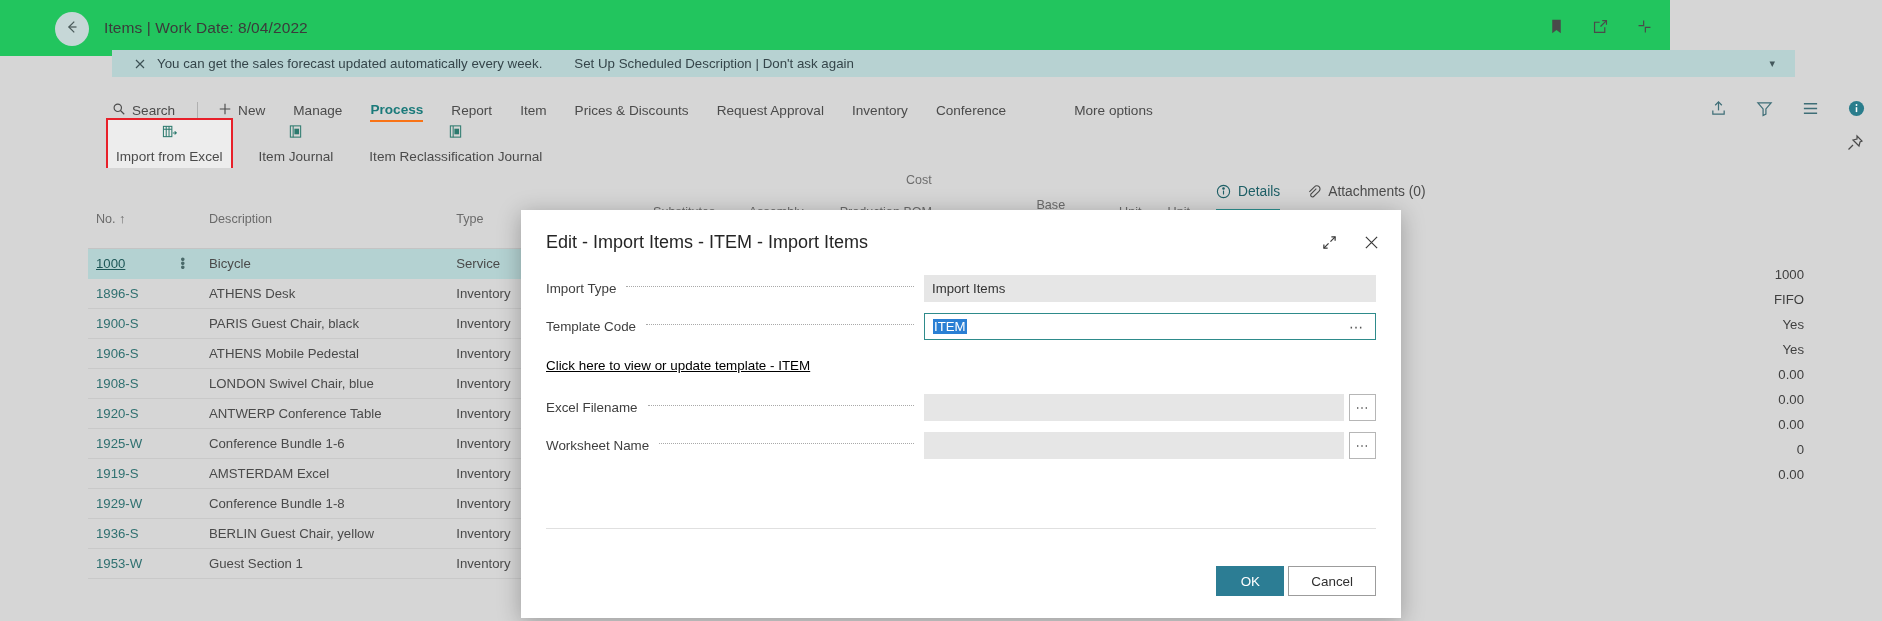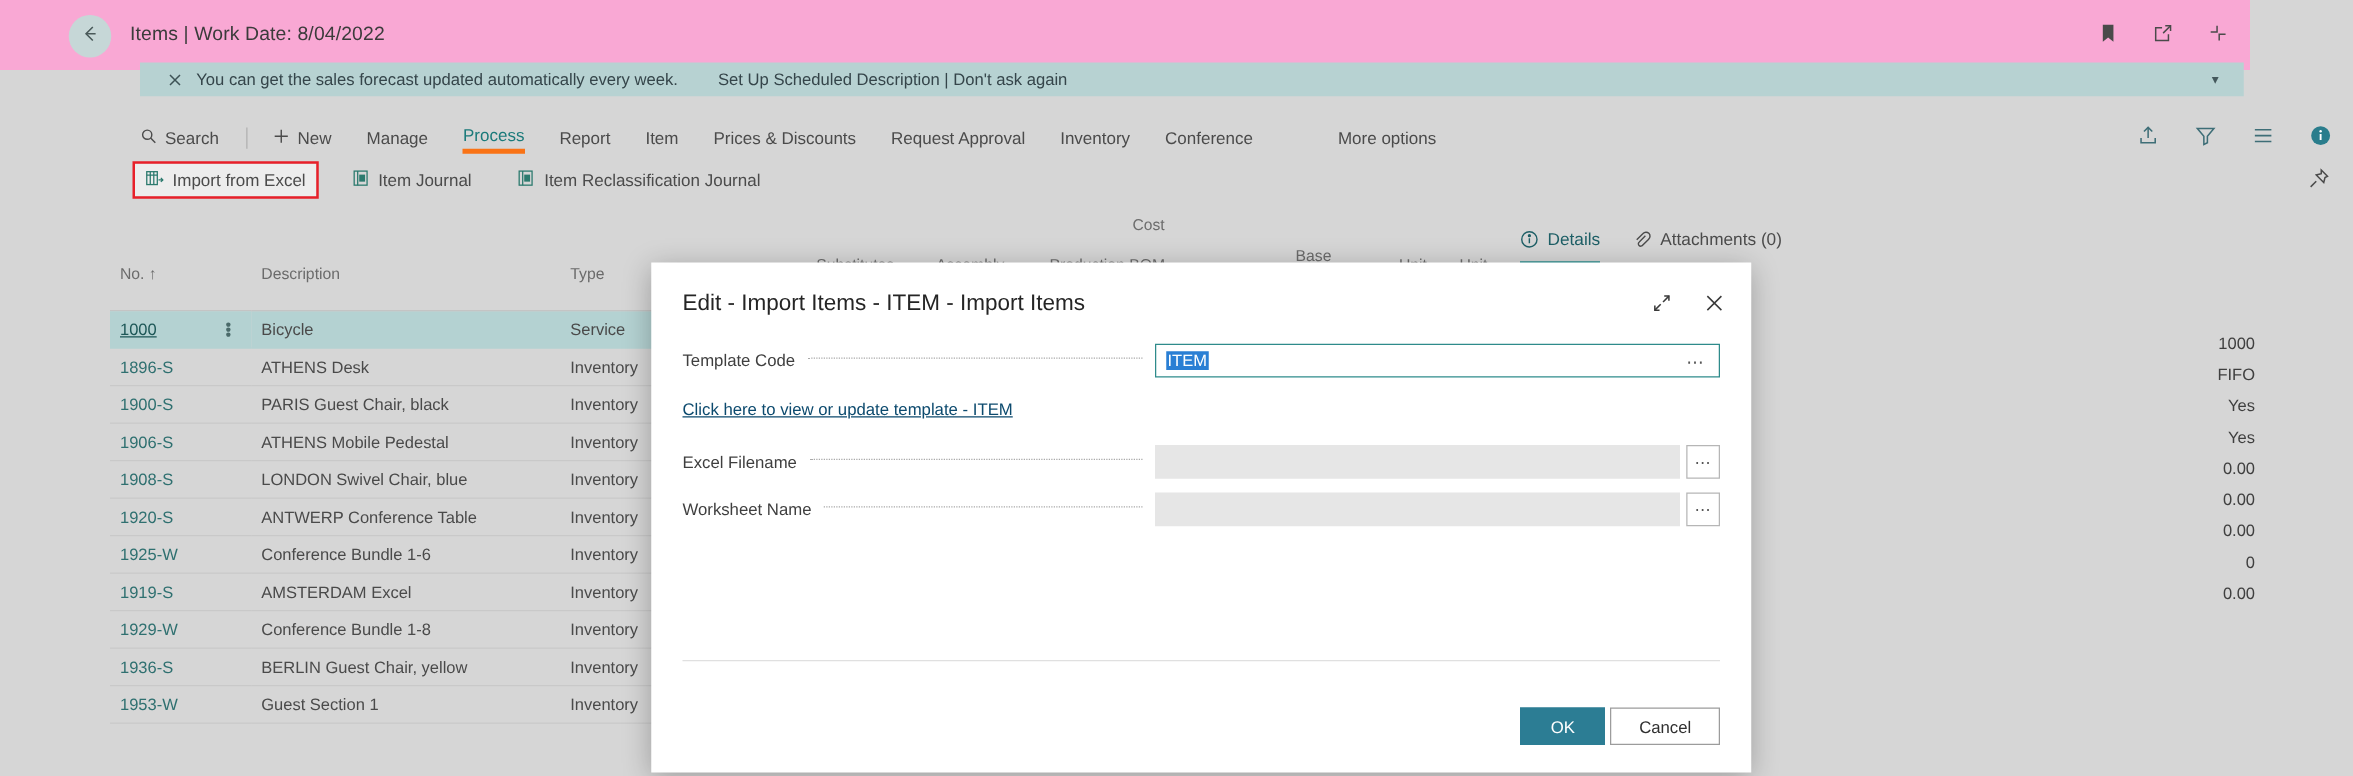--- a/index.html
+++ b/index.html
@@ -5,21 +5,21 @@
   * { box-sizing: border-box; margin: 0; padding: 0; }
   html, body {
     width: 1882px; height: 621px;
     font-family: "Liberation Sans", sans-serif;
     background: #d6d6d6;
     overflow: hidden;
   }
   #app { position: relative; width: 1882px; height: 621px; background: #d6d6d6; }
 
   
-  .topbar { position: absolute; left: 0; top: 0; width: 1800px; height: 56px; background: #f9a8d4; }
+  .topbar { position: absolute; left: 0; top: 0; width: 1670px; height: 56px; background: #22c55e; }
   .back-circle {
     position: absolute; left: 55px; top: 12px; width: 34px; height: 34px;
     border-radius: 50%; background: #c6d7d7; display: flex; align-items: center; justify-content: center;
     cursor: pointer;
   }
   .back-circle svg { width: 18px; height: 18px; }
   .page-title {
     position: absolute; left: 104px; top: 19px;
     font-size: 15.5px; color: #3b3b3b; letter-spacing: .1px; white-space: nowrap;
   }
@@ -39,36 +39,36 @@
   .notif .nactions { margin-left: 32px; color: #35454a; }
   .notif a { color: #35454a; text-decoration: none; cursor: pointer; }
   .notif .chev { margin-left: auto; font-size: 11px; color: #44585c; cursor: pointer; }
 
   
   .ribbon {
     position: absolute; left: 112px; top: 96px; width: 1683px; height: 28px;
     display: flex; align-items: center; font-size: 13.6px; color: #4b4b4b;
   }
   .ribbon .rb { padding: 3px 0; margin-right: 28px; cursor: pointer; white-space: nowrap; display: flex; align-items: center; gap: 6px; justify-content: space-between; }
-  .ribbon .rb.active { color: #1a7a7a; border-bottom: 4px solid #f97316; }
+  .ribbon .rb.active { color: #1a7a7a; border-bottom: 2px solid #f97316; font-weight: bold; }
   .ribbon .sep { width: 1px; height: 17px; background: #b0b0b0; margin: 0 20px 0 -6px; }
   .ribbon .more { color: #4b4b4b; margin-left: 40px; cursor: pointer; }
   .ribbon svg { width: 14px; height: 14px; }
 
   .ribbon-right { position: absolute; right: 16px; top: 98px; display: flex; gap: 26px; align-items: center; }
   .ribbon-right .ri { width: 20px; height: 20px; cursor: pointer; color: #3e6e77; display: flex; align-items: center; justify-content: center; }
   .ribbon-right .ri svg { width: 17px; height: 17px; }
   .ribbon-right .ri.blue { color: #2a7d8c; }
 
   
   .actionbar {
     position: absolute; left: 112px; top: 130px; width: 1683px; height: 28px;
     display: flex; align-items: center; font-size: 13.6px; color: #4b4b4b;
   }
-  .act { display: flex; align-items: center; gap: 7px; padding: 4px 8px; margin-right: 20px; cursor: pointer; white-space: nowrap; }
+  .act { display: flex; align-items: center; gap: 7px; padding: 4px 8px; margin-right: 20px; cursor: pointer; white-space: nowrap; flex-direction: column; }
   .act.hl { outline: 2px solid #e8202a; background: #ededed; margin-left: -4px; }
   .act svg { width: 15px; height: 15px; }
   .pin-right { position: absolute; right: 18px; top: 134px; width: 18px; height: 18px; cursor: pointer; color: #4a4a4a; }
 
   
   .listarea { position: absolute; left: 88px; top: 168px; width: 1110px; height: 453px; background: #d6d6d6; overflow: hidden; }
   .hdrband { position: absolute; left: 0; top: 0; width: 1110px; height: 28px; }
   .hdrband .costlbl { position: absolute; left: 818px; top: 5px; font-size: 12.5px; color: #6d6d6d; }
 
   table.items { position: absolute; top: 26px; left: 0; width: 1110px; border-collapse: collapse; table-layout: fixed; }
@@ -118,21 +118,21 @@
     padding: 0 8px; font-size: 13.2px; color: #333;
   }
   .finput.focused { background: #ffffff; border: 1px solid #2e8b8b; justify-content: space-between; }
   .finput .selval { background: #2a7fd4; color: #fff; padding: 0 1px; font-size: 13.2px; }
   .finput .ell { color: #555; font-size: 14px; letter-spacing: 1px; padding-right: 3px; }
   .assistbtn {
     width: 27px; height: 27px; margin-left: 5px; border: 1px solid #b6b6b6; background: #fff;
     display: flex; align-items: center; justify-content: center; font-size: 13px; color: #555; cursor: pointer;
     letter-spacing: 1px;
   }
-  .flink { margin: 10px 0 18px 0; font-size: 13.4px; color: #0c4a6e; text-decoration: underline; cursor: pointer; display: inline-block; }
+  .flink { margin: 10px 0 18px 0; font-size: 13.4px; color: #000000; text-decoration: underline; cursor: pointer; display: inline-block; }
   .fdivider { position: absolute; left: 25px; right: 25px; top: 318px; border-top: 1px solid #e0e0e0; }
   .footer { position: absolute; right: 25px; bottom: 22px; display: flex; gap: 4px; }
   .btn { height: 30px; min-width: 68px; padding: 0 22px; font-size: 13.4px; cursor: pointer; border: 1px solid transparent; }
   .btn-ok { background: #2c7d94; color: #fff; border-color: #2c7d94; }
   .btn-cancel { background: #fff; color: #2f2f2f; border-color: #9c9c9c; }
 </style>
 </head>
 <body>
 
 <div id="app">
@@ -542,20 +542,27 @@
         <span class="mb">
           <svg viewBox="0 0 16 16" stroke="#3a3a3a" stroke-width="1.3">
               <path d="M2 2 L14 14 M14 2 L2 14"></path>
             </svg>
         </span>
       </div>
     </div>
 
     <div class="form">
       
+      <div class="frow">
+        <span class="flabel">Import Type</span>
+        <span class="fdots"></span>
+        <span class="fctl">
+          <span class="finput">Import Items</span>
+        </span>
+      </div>
 
       
       <div class="frow">
         <span class="flabel">Template Code</span>
         <span class="fdots"></span>
         <span class="fctl">
           <span class="finput focused">
             <span class="selval">ITEM</span>
             <span class="ell">⋯</span>
           </span>

